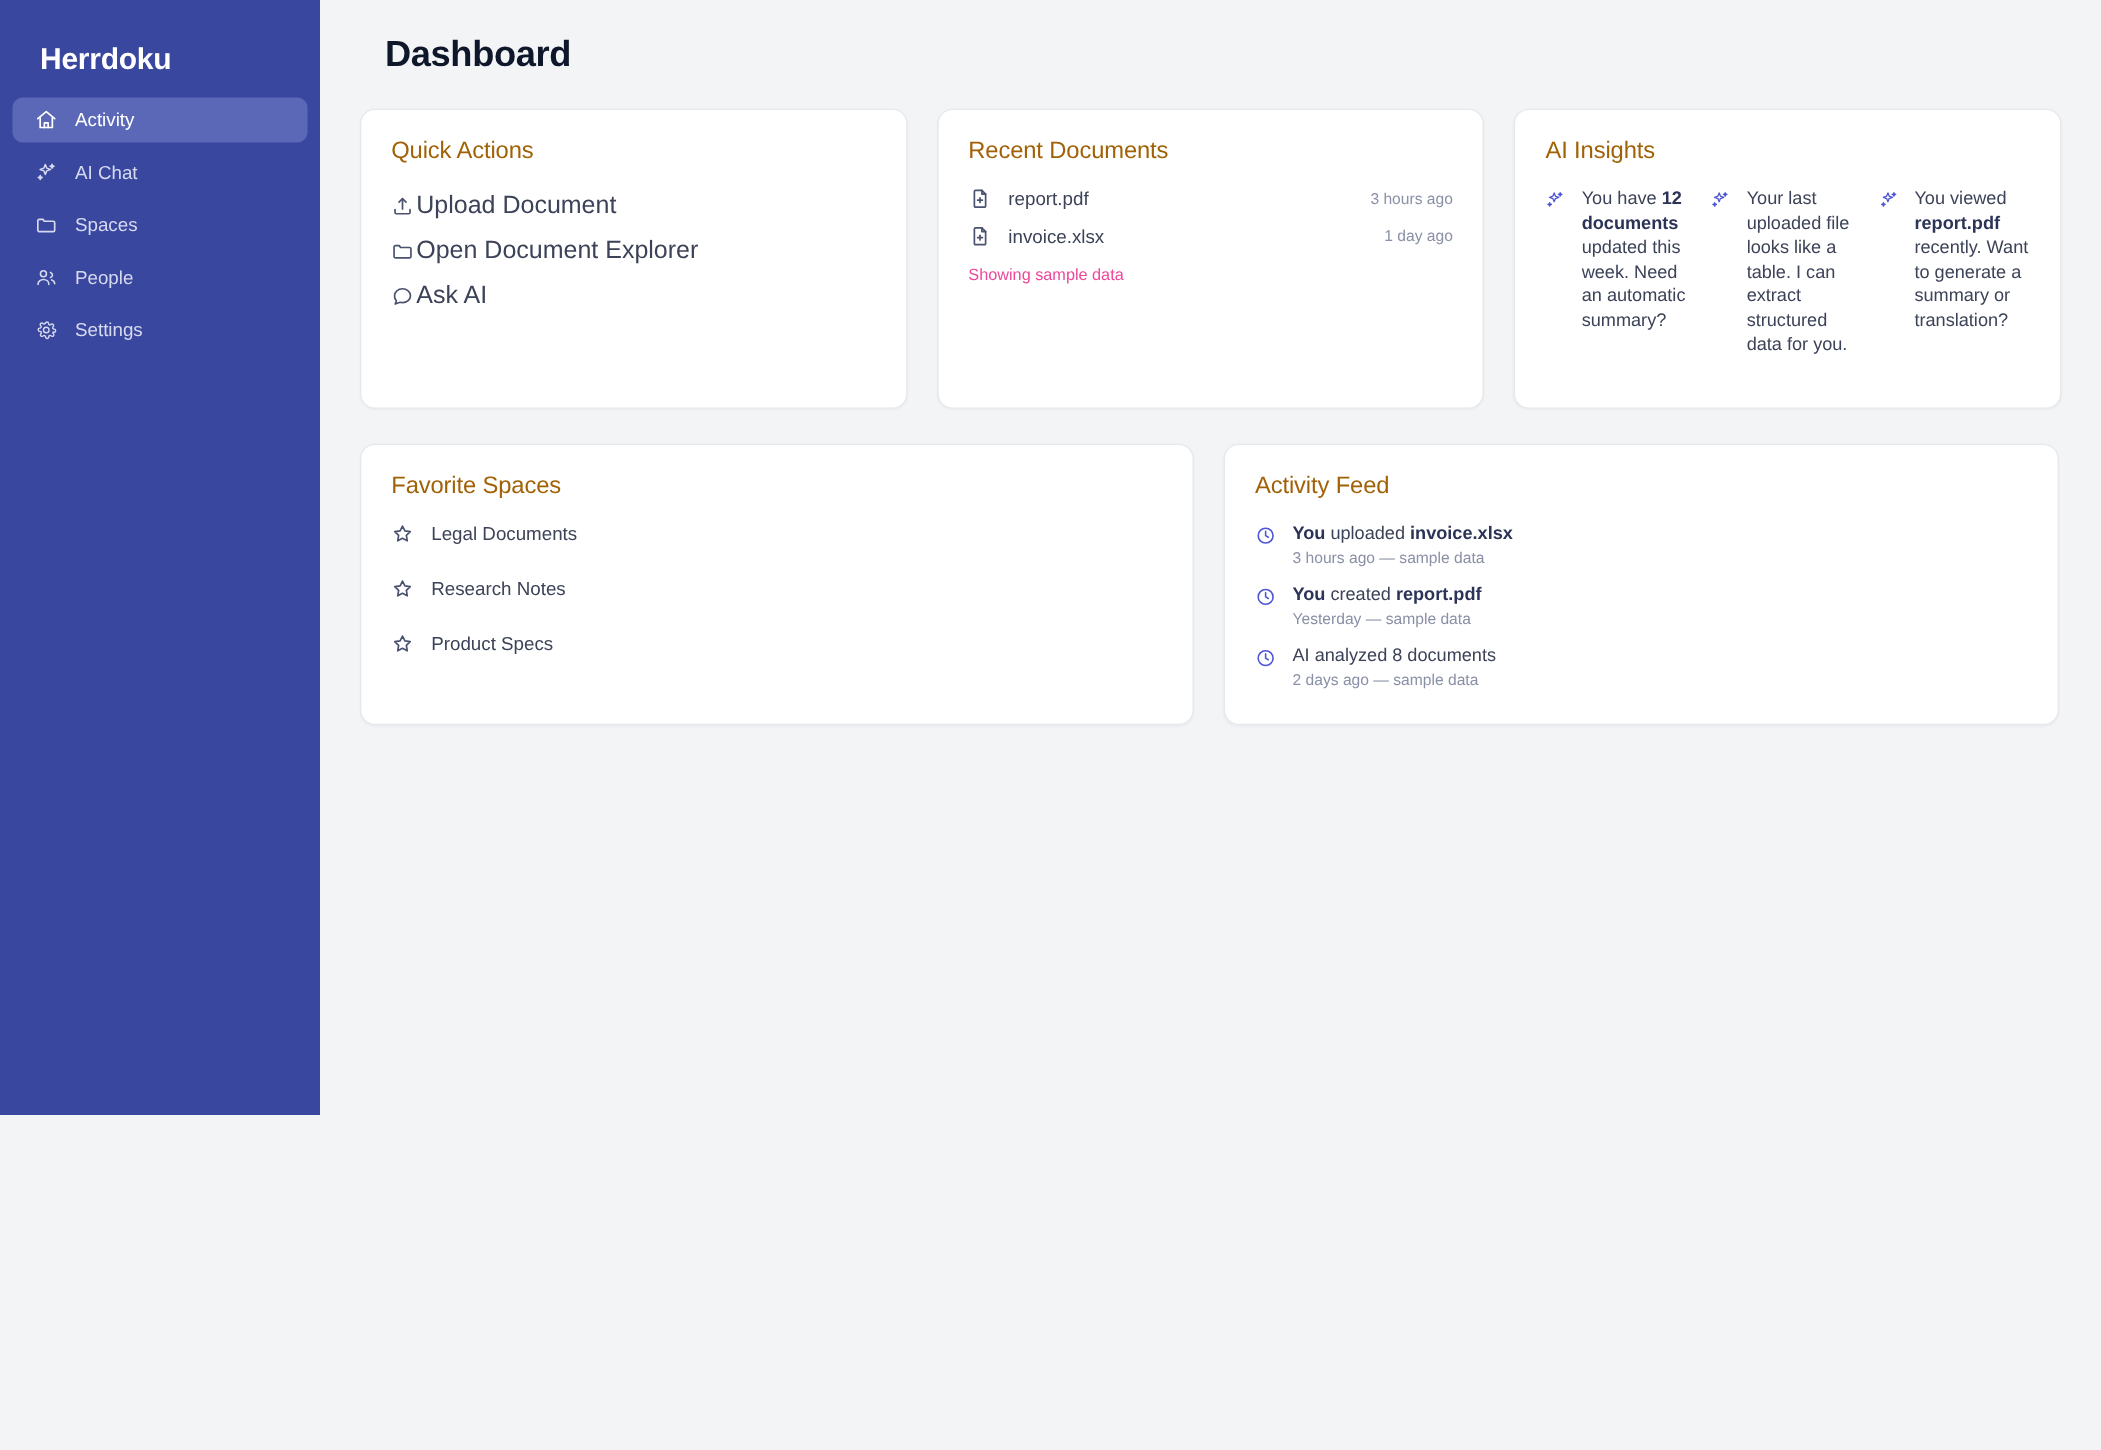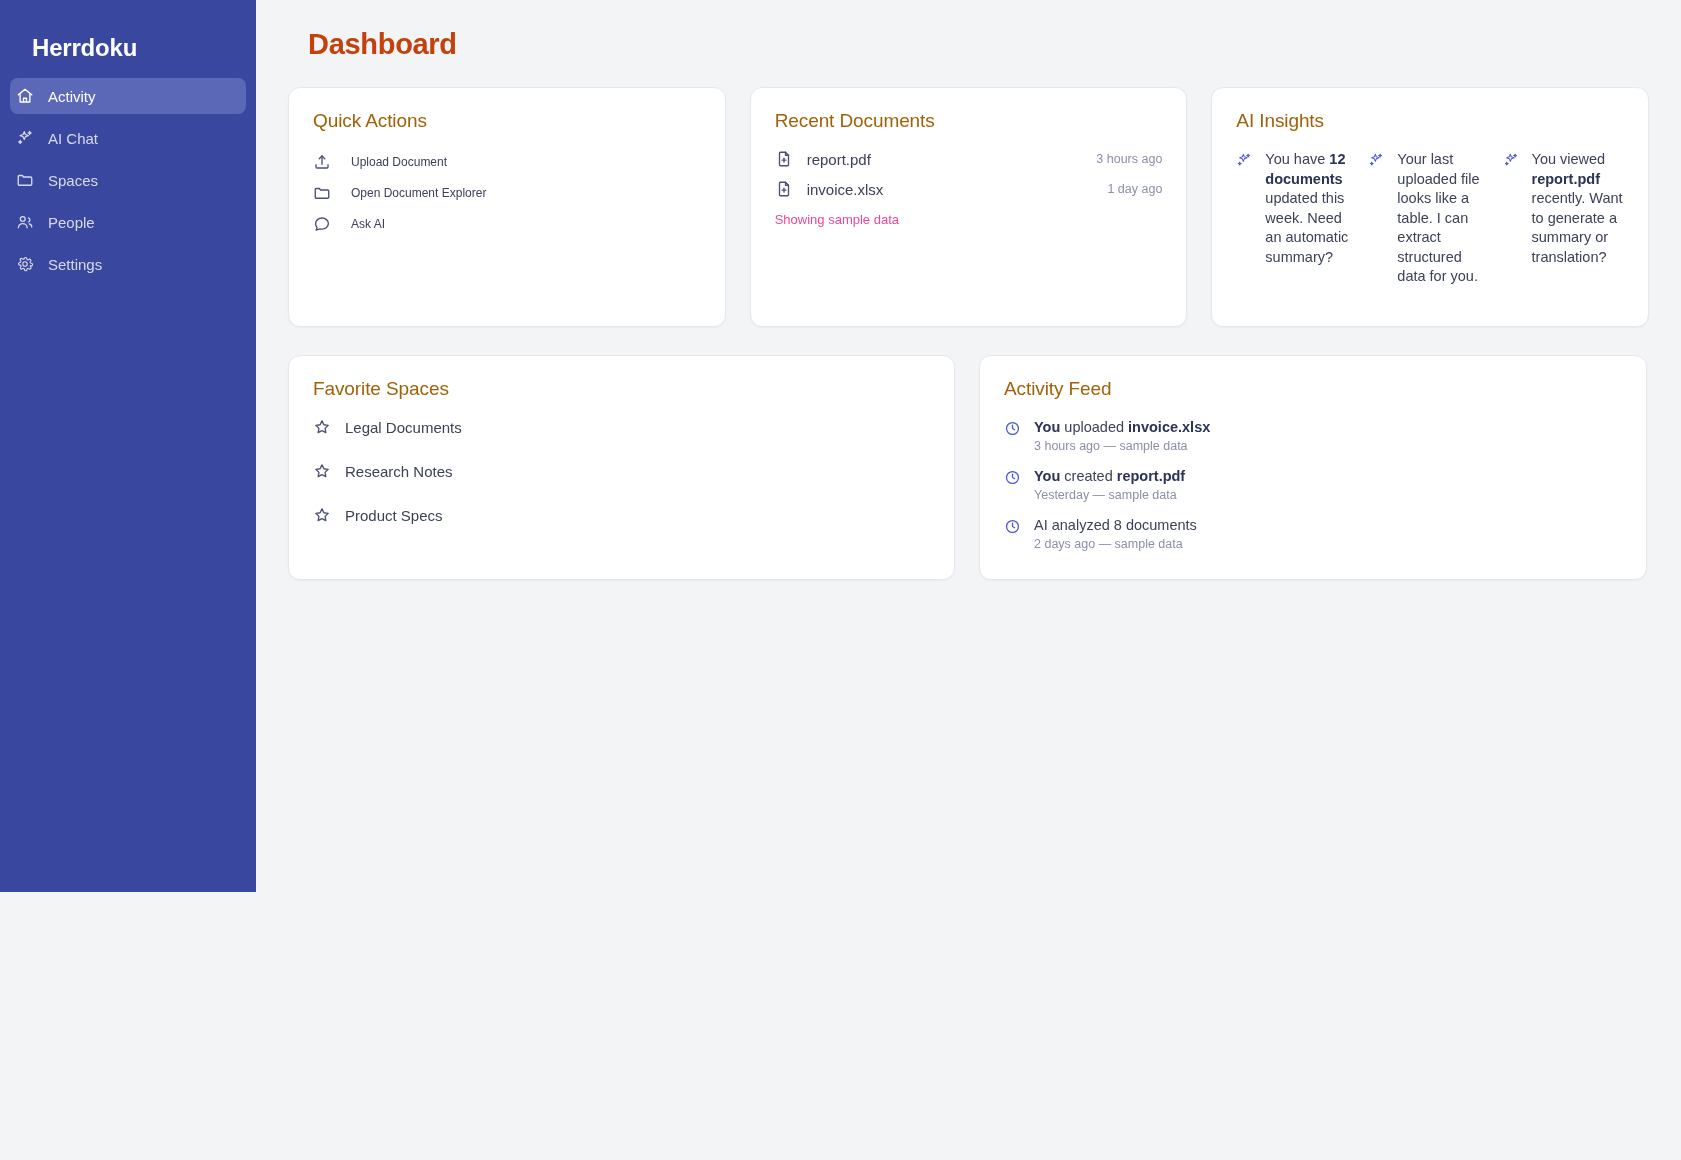--- a/index.html
+++ b/index.html
@@ -42,21 +42,21 @@
     display: flex;
     flex-direction: column;
     padding: 6px 10px 0 10px;
     gap: 2px;
   }
   .nav-item {
     display: flex;
     align-items: center;
     gap: 14px;
     height: 36px;
-    padding: 0 6px;
+    padding: 0 18px;
     border-radius: 8px;
     color: #d6daf0;
     font-size: 15px;
     cursor: pointer;
     margin-bottom: 4px;
   }
   .nav-item.active {
     background: #5b68b8;
     color: #ffffff;
   }
@@ -72,21 +72,21 @@
 
   
   .main {
     flex: 1;
     padding: 28px 32px 0 32px;
     overflow: hidden;
   }
   .page-title {
     font-size: 29px;
     font-weight: bold;
-    color: #c2410c;
+    color: #0f172a;
     letter-spacing: -0.3px;
     margin: 0 0 26px 20px;
   }
 
   .grid-row {
     display: flex;
     gap: 24px;
     margin-bottom: 28px;
   }
   .grid-row.row1 > .card { flex: 1 1 0; min-height: 240px; }
@@ -106,22 +106,22 @@
     font-weight: normal;
     margin-bottom: 18px;
     letter-spacing: -0.1px;
   }
 
   
   .qa-list { display: flex; flex-direction: column; gap: 7px; }
   .qa-item {
     display: flex;
     align-items: center;
-    gap: 20px;
-    font-size: 12px;
+    gap: 2px;
+    font-size: 20px;
     color: #3c4257;
     cursor: pointer;
     padding: 3px 0;
   }
   .qa-item .ico { width:18px; height:18px; flex:0 0 18px; display:inline-flex; align-items:center; justify-content:center; color:#4a5270; }
 
   
   .doc-list { display: flex; flex-direction: column; gap: 12px; }
   .doc-item {
     display: flex;

